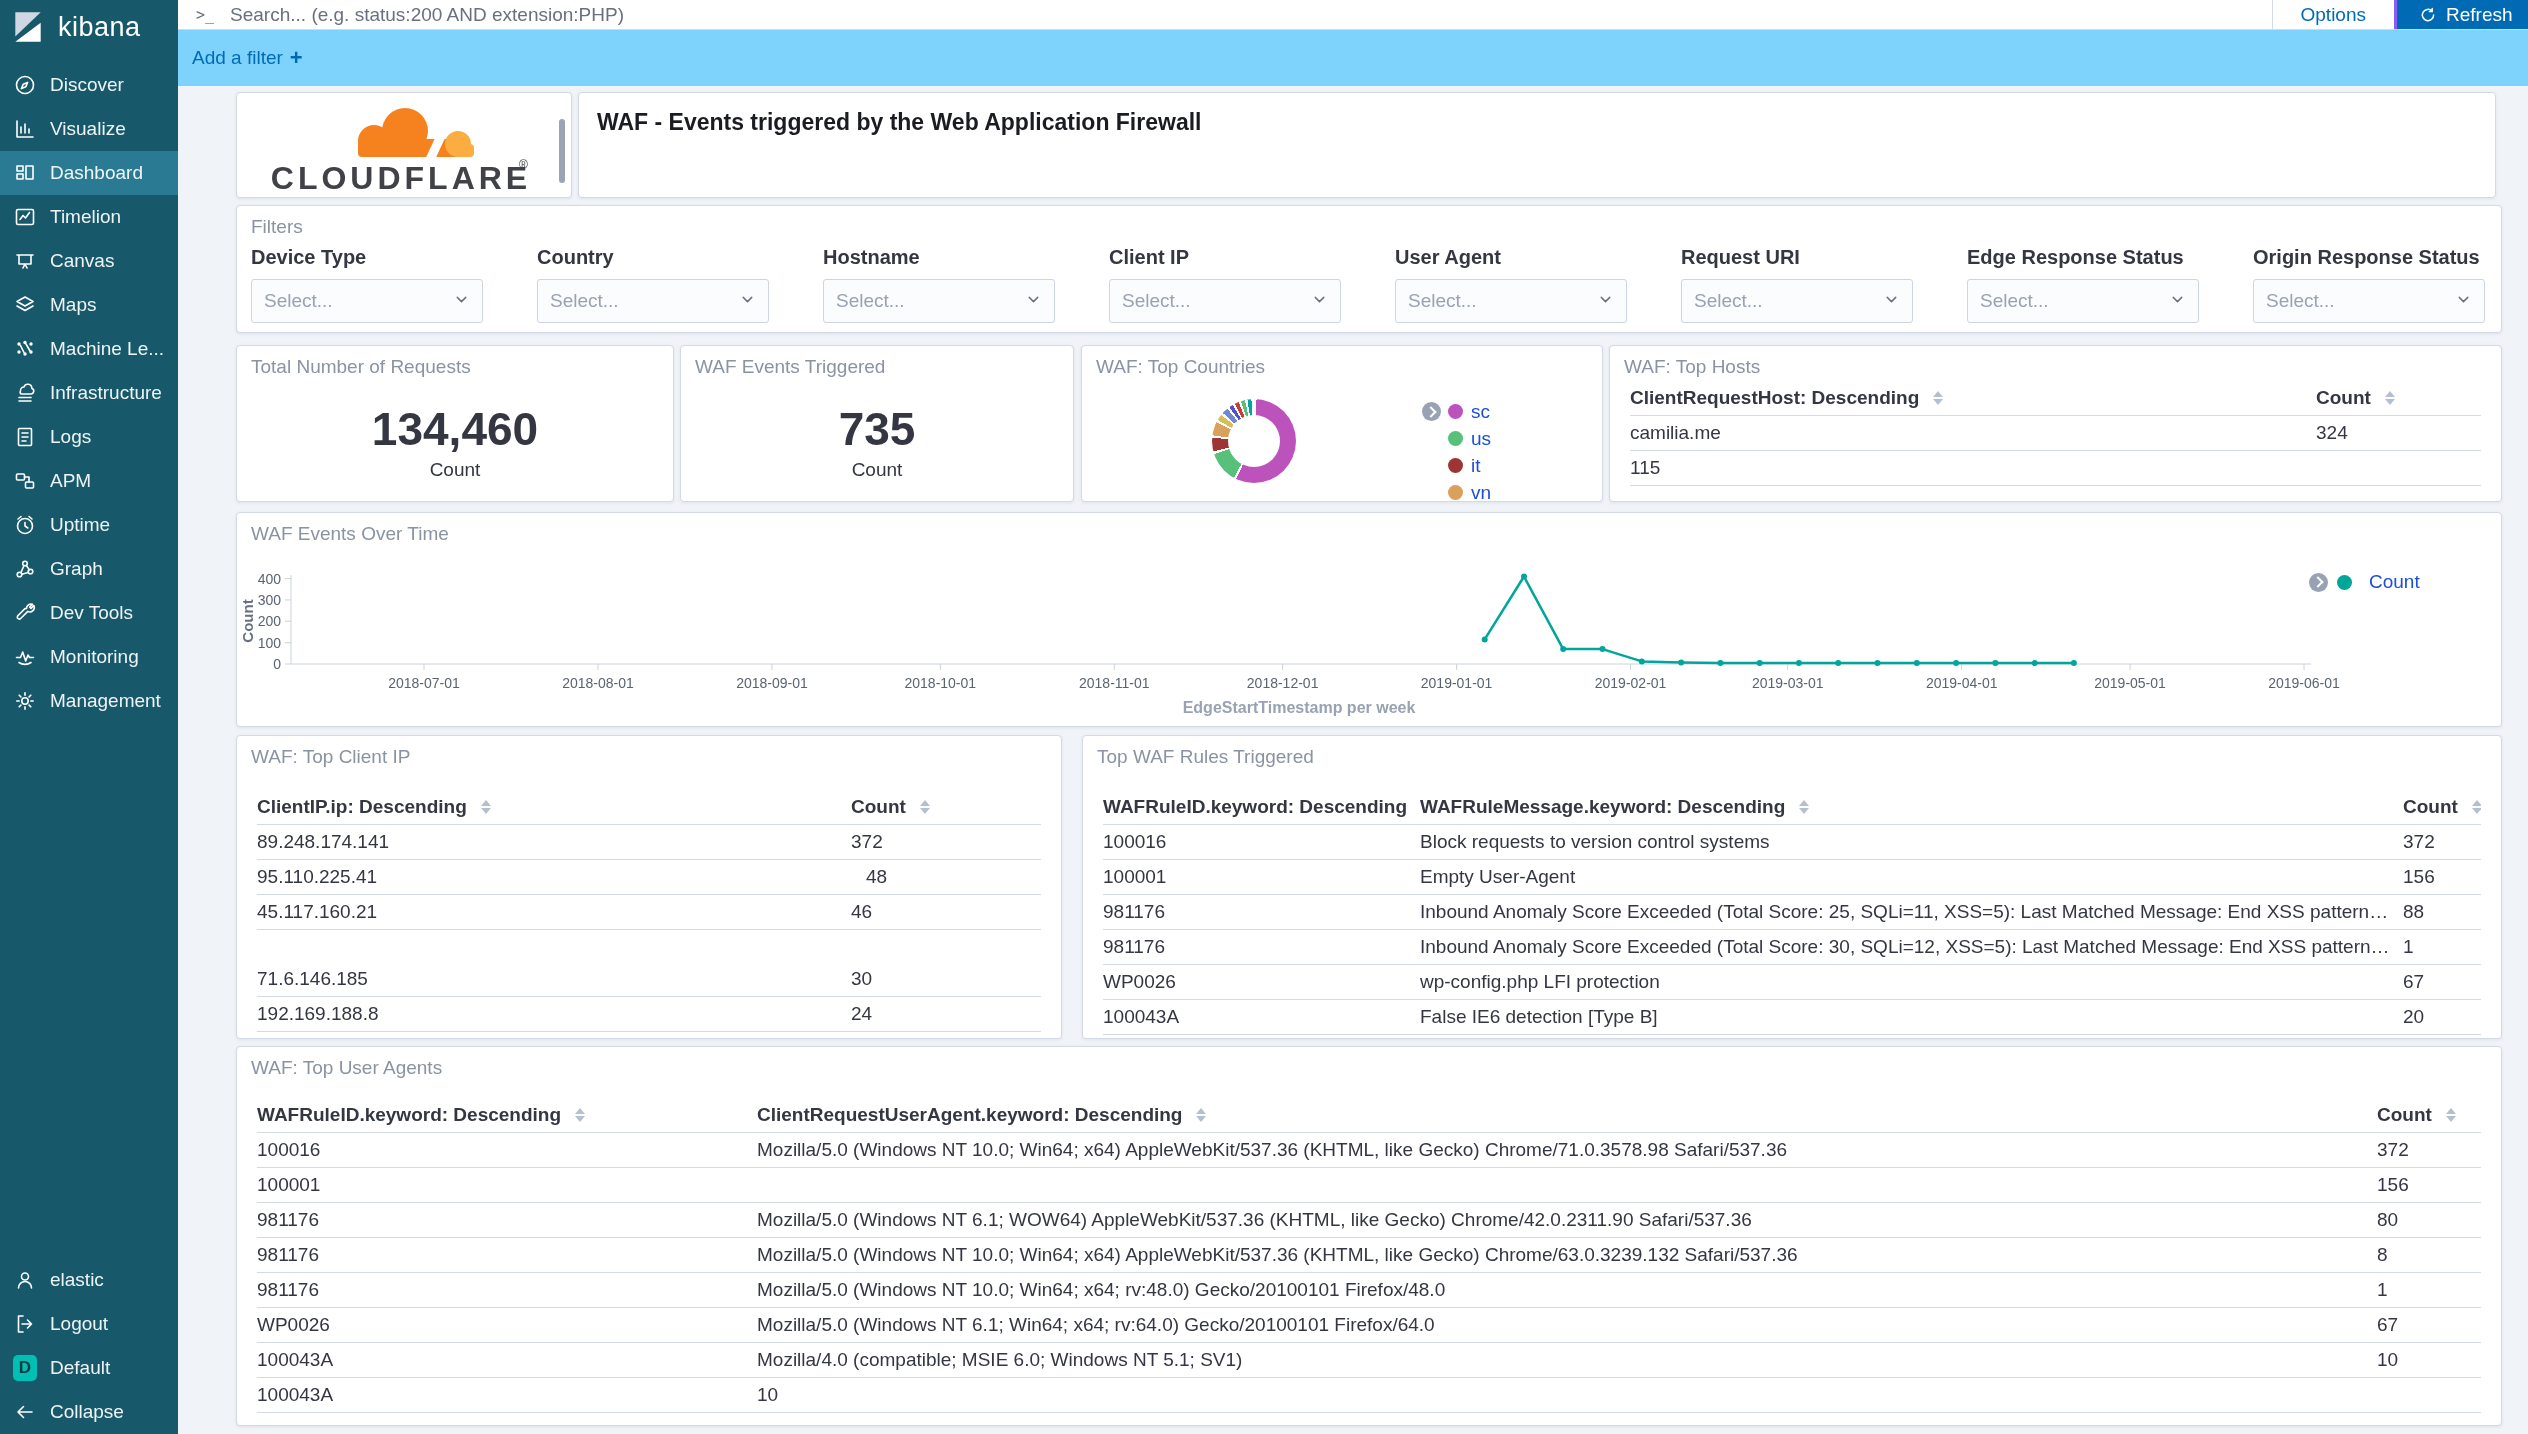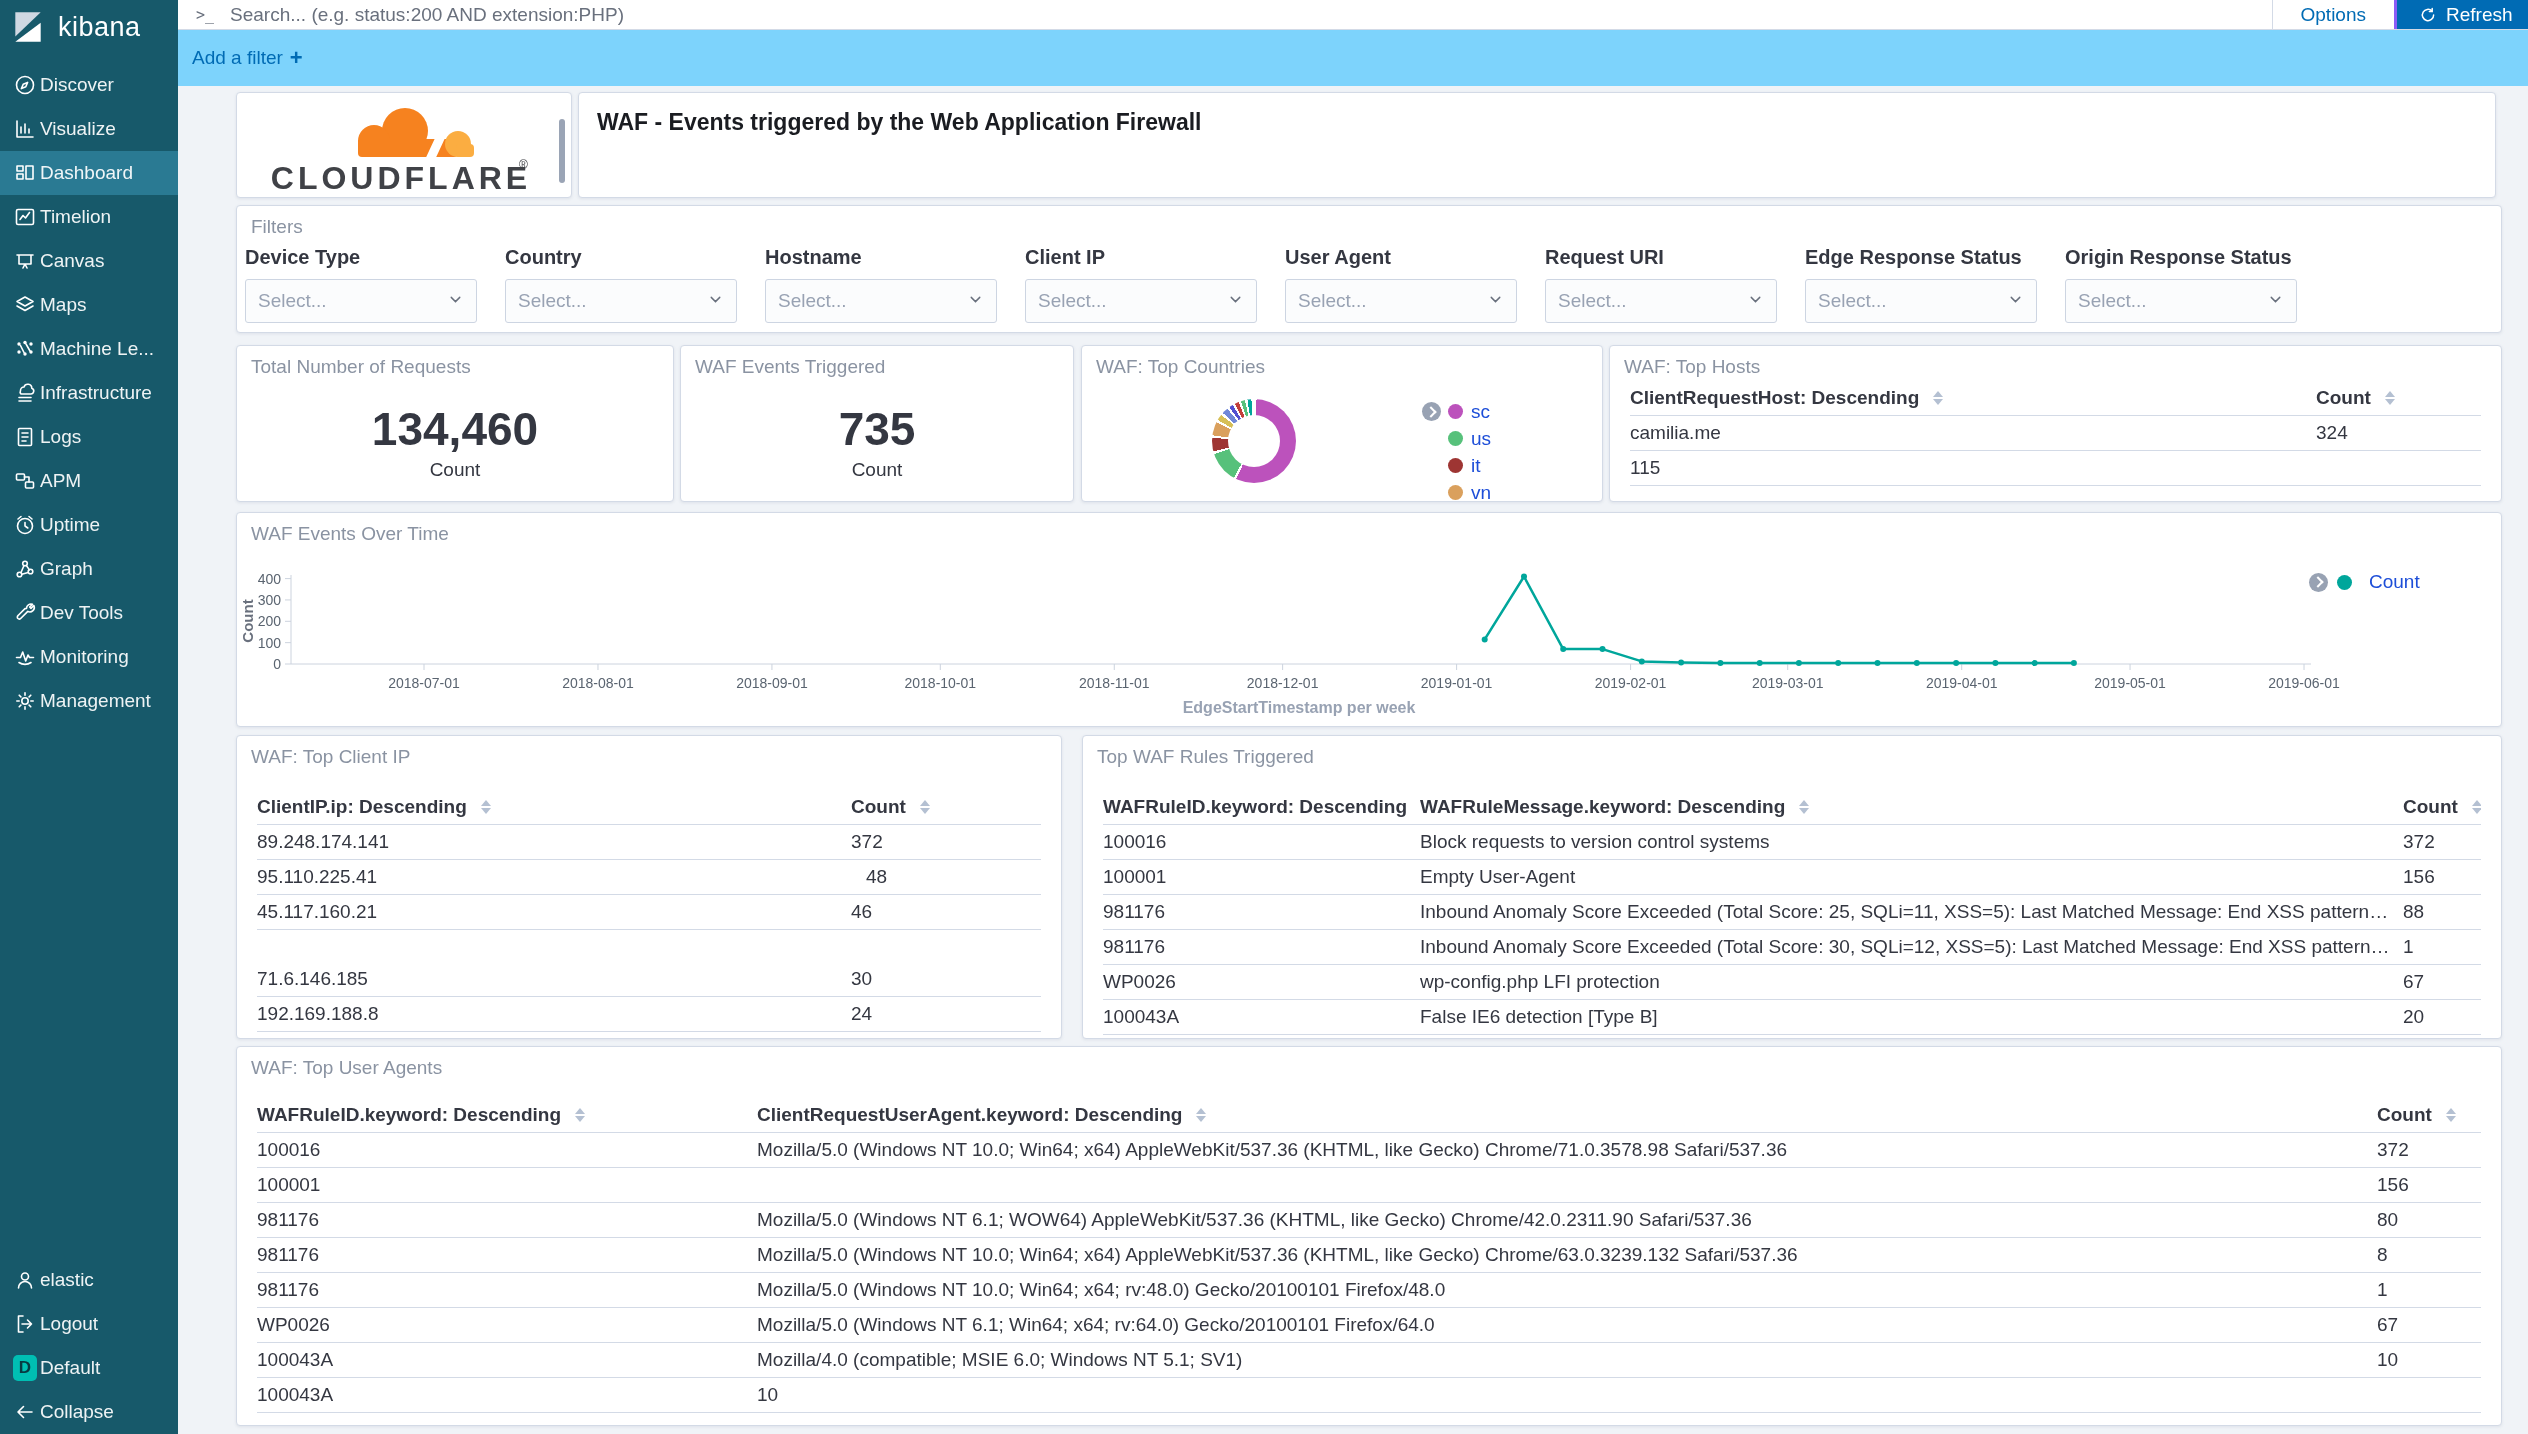--- a/index.html
+++ b/index.html
@@ -6,21 +6,21 @@
   body{width:2528px;height:1434px;overflow:hidden;position:relative;
        font-family:"Liberation Sans",sans-serif;color:#343741;}
 
   
   .sidebar{position:absolute;left:0;top:0;width:178px;height:1434px;background:#17596a;
            display:flex;flex-direction:column;z-index:5;}
   .brand{display:flex;align-items:center;gap:12px;height:54px;padding:0 10px;}
   .brand svg{width:36px;height:36px;flex:0 0 36px;}
   .brand-text{font-size:27px;color:#fff;letter-spacing:.5px;}
   .nav{padding-top:9px;}
-  .nav-item{display:flex;align-items:center;gap:3px;height:44px;padding:0 13px;
+  .nav-item{display:flex;align-items:center;gap:13px;height:44px;padding:0 13px;
             font-size:19px;color:rgba(255,255,255,.93);cursor:pointer;white-space:nowrap;}
   .nav-item.selected{background:#2a7a93;}
   .nav-item .icon{width:24px;height:24px;flex:0 0 24px;display:flex;align-items:center;}
   .nav-item .icon svg{width:24px;height:24px;stroke:#fff;fill:none;stroke-width:1.6;
                       stroke-linecap:round;stroke-linejoin:round;}
   .nav-item .icon svg .fdot{fill:#fff;stroke:none;}
   .nav-footer{margin-top:auto;}
   .space-badge{width:26px;height:26px;border-radius:5px;display:flex;align-items:center;
                justify-content:center;font-weight:700;font-size:17px;color:#073a42;}
 
@@ -48,21 +48,21 @@
          box-shadow:0 1px 3px rgba(140,152,170,.18);overflow:hidden;}
   .panel-title{position:absolute;left:14px;top:10px;font-size:19px;color:#8a93a2;white-space:nowrap;}
 
   
   .dash-title{position:absolute;left:18px;top:16px;font-size:23px;font-weight:700;color:#1a1c21;}
 
   
   .logo-scrollbar{position:absolute;right:6px;top:26px;width:6px;height:64px;background:#9aa4b5;border-radius:3px;}
 
   
-  .filters-row{position:absolute;left:8px;right:14px;top:40px;display:flex;gap:28px;}
+  .filters-row{position:absolute;left:14px;right:14px;top:40px;display:flex;gap:54px;}
   .filter-field{width:232px;flex:0 0 232px;}
   .filter-label{font-size:20px;font-weight:700;color:#343741;margin-bottom:10px;white-space:nowrap;}
   .select-box{height:42px;background:#fbfcfd;border:1px solid #cdd5e2;border-radius:3px;
               display:flex;align-items:center;justify-content:space-between;padding:0 12px;cursor:pointer;}
   .select-placeholder{font-size:19px;color:#98a2b3;}
   .select-box svg{width:17px;height:17px;stroke:#69707d;fill:none;stroke-width:2;stroke-linecap:round;}
 
   
   .metric-wrap{position:absolute;left:0;right:0;top:58px;text-align:center;}
   .metric-value{font-size:46px;font-weight:700;color:#343741;line-height:1.1;}

